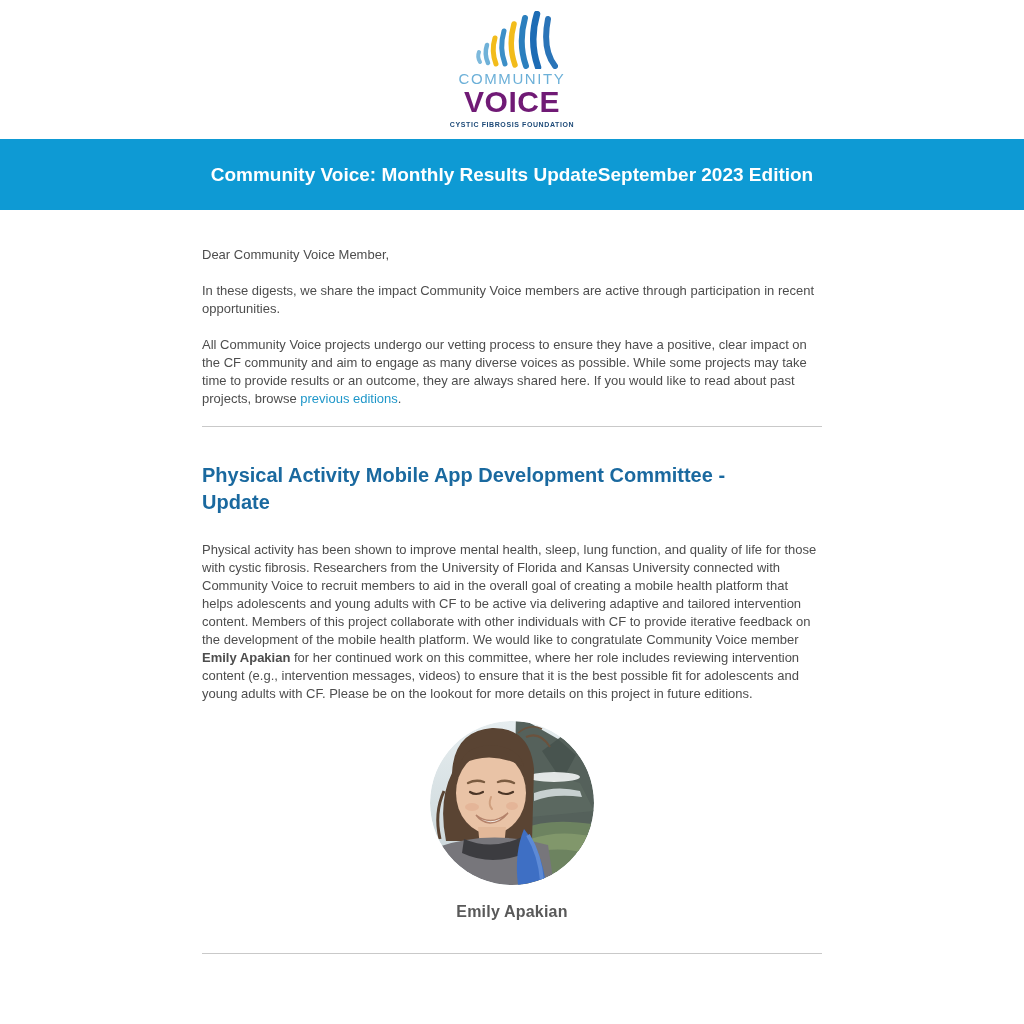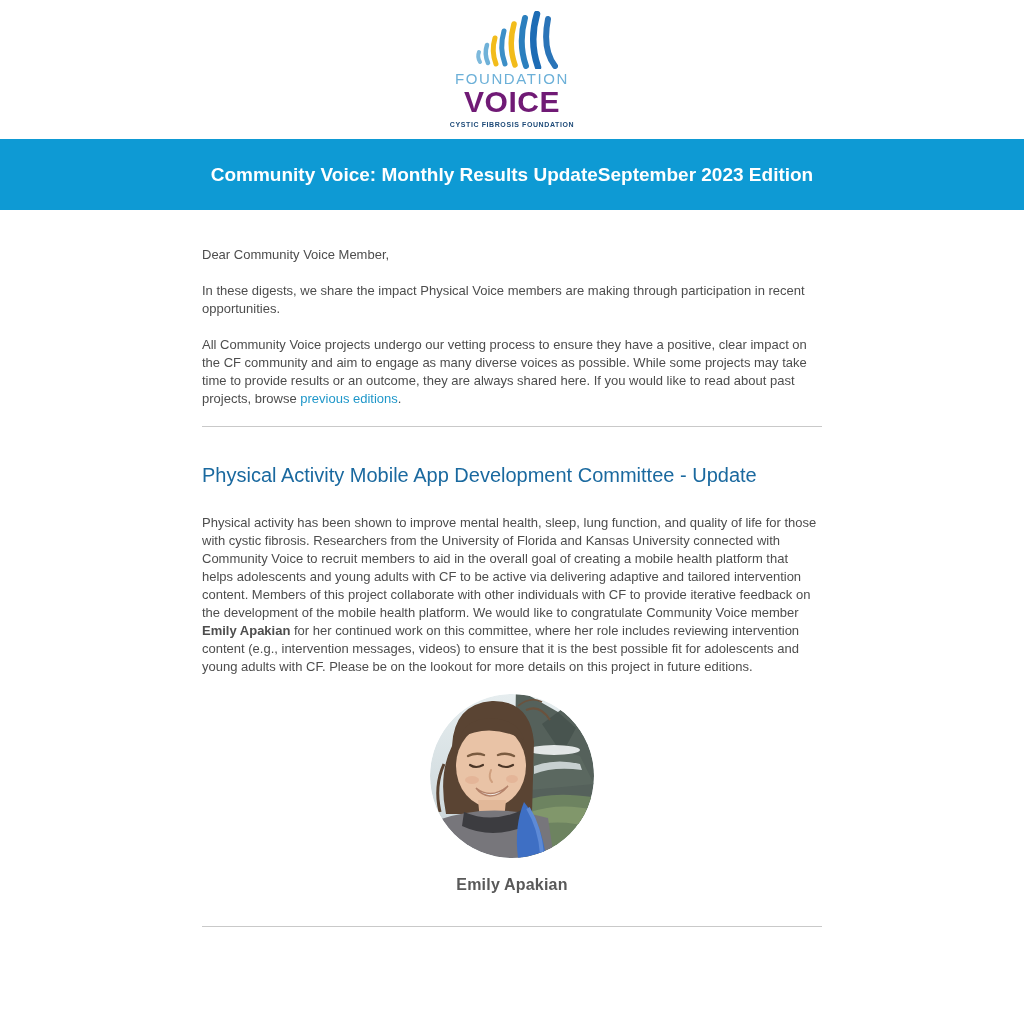--- a/index.html
+++ b/index.html
@@ -46,21 +46,21 @@
     font-size: 13px; line-height: 18px;
   }
   .content p { margin: 0 0 18px; }
   .prev-link {
     color: #1f97c9; font-weight: 400; text-decoration: none; cursor: pointer;
   }
   hr.divider {
     border: none; border-top: 1px solid #c9c9c9; margin: 16px 0 0;
   }
   .section-heading {
-    color: #1a699f; font-size: 20px; line-height: 27px; font-weight: 400;
+    color: #1a699f; font-size: 20px; line-height: 27px; font-weight: 700;
     margin: 35px 0 25px; max-width: 590px;
   }
   .member-name { font-weight: 700; color: #4d4d4d; }
 
   
   .photo-wrap { text-align: center; margin-top: 0; }
   .photo {
     width: 164px; height: 164px; border-radius: 50%;
     overflow: hidden; display: inline-block;
   }
@@ -82,37 +82,37 @@
         <path d="M14,51 Q11,46 13,41" stroke="#7db9dc" stroke-width="4"></path>
         <path d="M22,52 Q18,43 21,34" stroke="#6fb1d8" stroke-width="4.5"></path>
         <path d="M30,53 Q25,40 29,27" stroke="#f2bc1b" stroke-width="5"></path>
         <path d="M39,53 Q33,37 38,20" stroke="#3c8fc7" stroke-width="5"></path>
         <path d="M49,54 Q42,34 48,13" stroke="#f2bc1b" stroke-width="5.5"></path>
         <path d="M60,55 Q52,32 59,7" stroke="#2b7fbe" stroke-width="6"></path>
         <path d="M72,56 Q63,30 71,3" stroke="#1d6cb5" stroke-width="6.5"></path>
         <path d="M82,8 Q76,38 89,55" stroke="#2a74b8" stroke-width="6"></path>
       </g>
     </svg>
-    <div class="logo-community">FOUNDATION</div>
+    <div class="logo-community">COMMUNITY</div>
     <div class="logo-voice">VOICE</div>
     <div class="logo-foundation">CYSTIC FIBROSIS FOUNDATION</div>
   </div>
 </div>
 
 <div class="banner">
   <div>Community Voice: Monthly Results Update</div>
   <div>September 2023 Edition</div>
 </div>
 
 <div class="content">
 
   <p>Dear Community Voice Member,</p>
 
 
-  <p>In these digests, we share the impact Physical Voice members are making through participation in recent opportunities.</p>
+  <p>In these digests, we share the impact Community Voice members are active through participation in recent opportunities.</p>
 
   <p><span>All Community Voice projects undergo our vetting process to ensure they have a positive, clear impact on the CF community and aim to engage as many diverse voices as possible. While some projects may take time to provide results or an outcome, they are always shared here. If you would like to read about past projects, browse </span><a class="prev-link">previous editions</a><span>.</span></p>
 
   <hr class="divider">
 
   <h2 class="section-heading">Physical Activity Mobile App Development Committee - Update</h2>
 
   <p><span>Physical activity has been shown to improve mental health, sleep, lung function, and quality of life for those with cystic fibrosis. Researchers from the University of Florida and Kansas University connected with Community Voice to recruit members to aid in the overall goal of creating a mobile health platform that helps adolescents and young adults with CF to be active via delivering adaptive and tailored intervention content. Members of this project collaborate with other individuals with CF to provide iterative feedback on the development of the mobile health platform. We would like to congratulate Community Voice member </span><span class="member-name">Emily Apakian</span><span> for her continued work on this committee, where her role includes reviewing intervention content (e.g., intervention messages, videos) to ensure that it is the best possible fit for adolescents and young adults with CF. Please be on the lookout for more details on this project in future editions.</span></p>
 
   <div class="photo-wrap">

